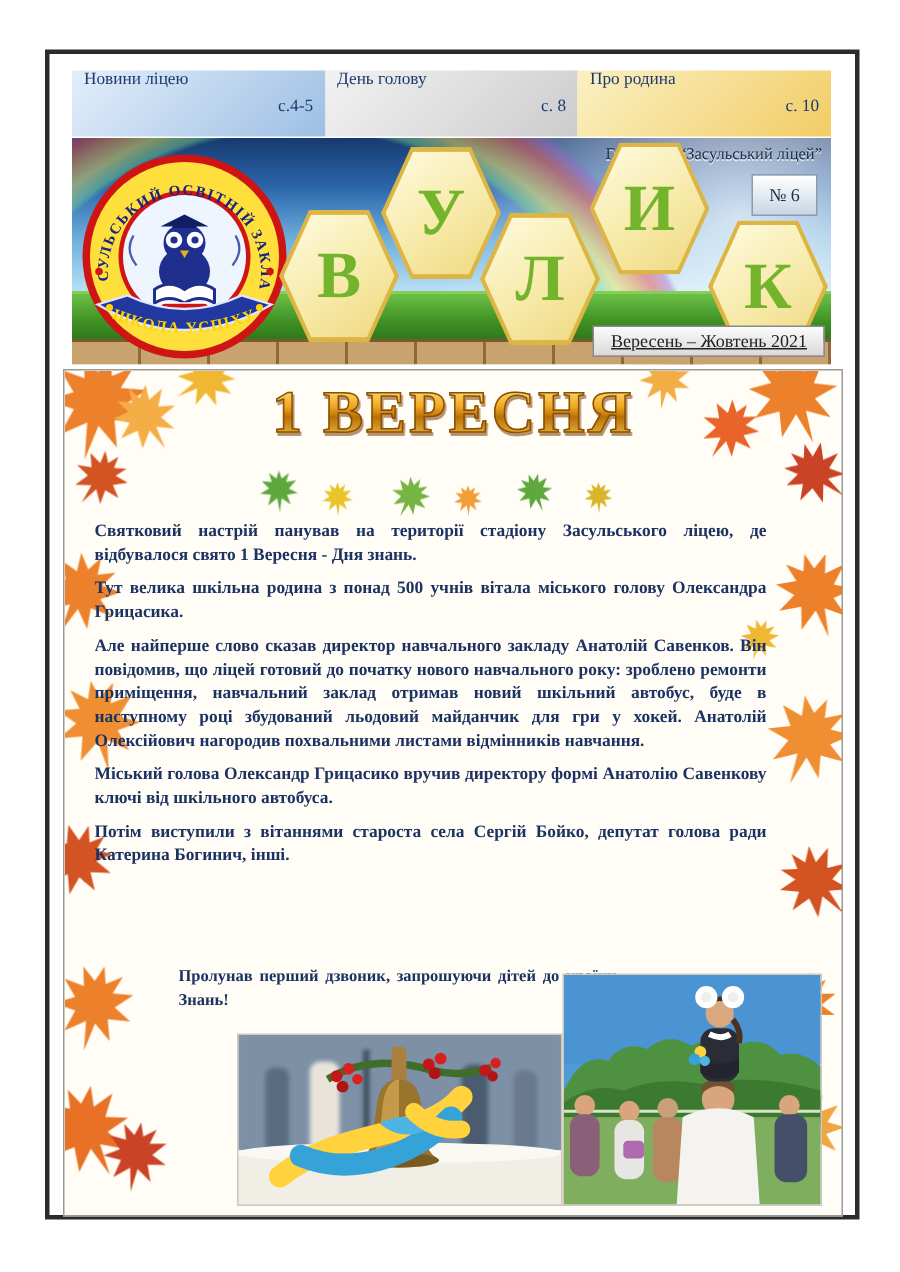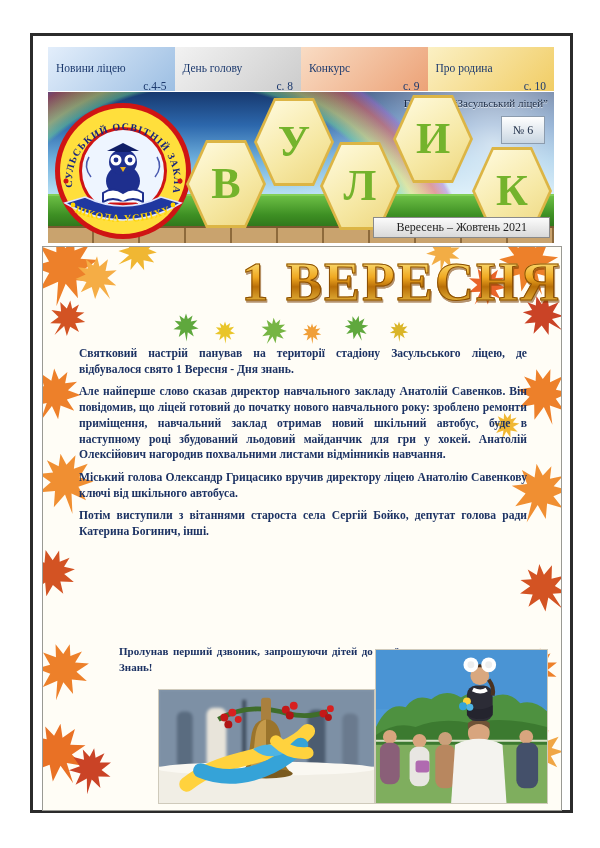--- a/index.html
+++ b/index.html
@@ -1,21 +1,21 @@
 <!DOCTYPE html>
 <html><head>
 <meta charset="utf-8">
 <style>
   html,body{margin:0;padding:0;width:600px;height:848px;background:#fff;
     font-family:"Liberation Serif",serif;-webkit-font-smoothing:antialiased;}
   .page-frame{position:absolute;left:30px;top:33px;width:537px;height:774px;
     border:3px solid #2b2b2b;background:#fff;}
   
   .nav-row{position:absolute;left:15px;top:11px;width:506px;height:44px;display:flex;}
-  .nav-cell{flex:1;padding:15px 8px 0 8px;box-sizing:border-box;color:#1d3a6e;}
+  .nav-cell{flex:1;padding:0 8px 0 8px;box-sizing:border-box;color:#1d3a6e;}
   .nav-cell .t{font-size:11.5px;}
   .nav-cell .p{font-size:11.5px;margin-top:6px;text-align:right;}
   .nav-c0{background:linear-gradient(135deg,#e3eefb,#9dbfe3);}
   .nav-c1{background:linear-gradient(135deg,#f2f2f2,#cccccc);}
   .nav-c2{background:linear-gradient(135deg,#f9dcc4,#eca277);}
   .nav-c3{background:linear-gradient(135deg,#fbf0c4,#f1cd65);}
   
   .banner{position:absolute;left:15px;top:56px;width:506px;height:151px;overflow:hidden;
     background:
       radial-gradient(circle at 30% 150%, transparent 55%, rgba(120,220,140,.45) 56%, rgba(240,230,90,.5) 58.5%, rgba(245,160,70,.5) 61%, rgba(235,80,70,.5) 63.5%, rgba(170,90,200,.4) 66%, transparent 67%),
@@ -25,43 +25,43 @@
     background:linear-gradient(to bottom,#6cbf45,#3d8f23 60%,#2f741b);
     border-top:2px solid #83cf58;}
   .wood{position:absolute;left:0;bottom:0;width:100%;height:15px;
     background:repeating-linear-gradient(90deg,#c9a36e 0 44px,#8d6a3c 44px 46px);
     border-top:2px solid #7a5a30;}
   .gazette{position:absolute;right:6px;top:5px;font-size:11px;color:#1c2c45;
     text-shadow:0 1px 0 rgba(255,255,255,.7);}
   .issue-box{position:absolute;right:9px;top:24px;width:42px;height:26px;
     background:linear-gradient(to bottom,#ffffff,#c9d6e2);border:1px solid #8c9cae;
     font-size:12px;color:#1c2c45;display:flex;align-items:center;justify-content:center;}
-  .date-box{position:absolute;right:4px;bottom:5px;padding:2px 22px;
+  .date-box{position:absolute;right:4px;bottom:5px;padding:2px 11px;
     background:linear-gradient(to bottom,#fbfbfb,#d9d9d9);border:1px solid #8a8a8a;
-    font-size:12px;color:#222;}
+    font-size:12px;color:#222;text-decoration:underline;}
   .hex{position:absolute;width:80px;height:88px;
     clip-path:polygon(25% 0,75% 0,100% 50%,75% 100%,25% 100%,0 50%);
     background:#dcb545;}
   .hex .in{position:absolute;left:3px;top:3px;right:3px;bottom:3px;
     clip-path:polygon(25% 0,75% 0,100% 50%,75% 100%,25% 100%,0 50%);
     background:linear-gradient(145deg,#fffbe0,#f6e8a4 60%,#eed77f);
     display:flex;align-items:center;justify-content:center;}
   .hex .ltr{font-size:44px;font-weight:bold;color:#74b32c;line-height:1;}
   
   .article{position:absolute;left:9px;top:210px;width:518px;height:563px;
     border:1px solid #9a9a94;background:#fffdf6;overflow:hidden;}
   .leaves-svg{position:absolute;left:0;top:0;width:518px;height:563px;z-index:1;pointer-events:none;}
-  .headline{position:absolute;left:0;top:4px;width:100%;text-align:right;z-index:2;
-    font-size:54px;font-weight:bold;letter-spacing:2px;
+  .headline{position:absolute;left:0;top:4px;width:100%;text-align:center;z-index:2;
+    font-size:40px;font-weight:bold;letter-spacing:2px;
     background:linear-gradient(to bottom,#fdeD8a 10%,#f2b javascript92b 40%,#c97d0e 60%,#f6cf4e 90%);
     }
   .headline span{background:linear-gradient(to bottom,#fdec8a 8%,#f0a922 42%,#b96f08 58%,#f6cf4e 95%);
     -webkit-background-clip:text;background-clip:text;color:transparent;
     -webkit-text-stroke:1px #8a4f05;filter:drop-shadow(1px 2px 0 rgba(120,60,0,.55));}
-  .body-text{position:absolute;left:36px;top:99px;width:448px;z-index:2;}
+  .body-text{position:absolute;left:20px;top:99px;width:448px;z-index:2;}
   .body-text p{margin:0 0 7px 0;font-size:11.6px;line-height:15.7px;font-weight:bold;
     color:#1c3263;text-align:justify;}
   .p-last{position:absolute;left:36px;top:397px;width:292px;z-index:2;
     font-size:11px;line-height:15.7px;font-weight:bold;color:#1c3263;text-align:justify;margin-left:40px;}
   .photo{position:absolute;z-index:2;border:1px solid #cfcabb;box-sizing:border-box;}
   .photo-bell{left:115px;top:442px;width:217px;height:115px;}
   .photo-girl{left:332px;top:402px;width:173px;height:155px;}
   .photo svg{display:block;width:100%;height:100%;}
 </style>
 </head>
@@ -70,24 +70,20 @@
 <div class="page-frame">
 
   <div class="nav-row">
     <div class="nav-cell nav-c0">
       <div class="t">Новини ліцею</div>
       <div class="p">с.4-5</div>
     </div>
     <div class="nav-cell nav-c1">
       <div class="t">День голову</div>
       <div class="p">с. 8</div>
-    </div>
-    <div class="nav-cell nav-c2">
-      <div class="t">Конкурс</div>
-      <div class="p">с. 9</div>
     </div>
     <div class="nav-cell nav-c3">
       <div class="t">Про родина</div>
       <div class="p">с. 10</div>
     </div>
   </div>
 
   <div class="banner">
     <div class="grass"></div>
     <div class="wood"></div>
@@ -197,22 +193,23 @@
         <use href="#maple" fill="#F0B429" transform="translate(448,165) scale(.3) rotate(20 50 50)"></use>
       </g>
     </svg>
 
     <div class="headline">
       <span>1 ВЕРЕСНЯ</span>
     </div>
 
     <div class="body-text">
       <p>Святковий настрій панував на території стадіону Засульського ліцею, де відбувалося свято 1 Вересня - Дня знань.</p>
+      <p>Тут велика шкільна родина з понад 500 учнів вітала міського голову Олександра Грицасика.</p>
       <p>Але найперше слово сказав директор навчального закладу Анатолій Савенков. Він повідомив, що ліцей готовий до початку нового навчального року: зроблено ремонти приміщення, навчальний заклад отримав новий шкільний автобус, буде в наступному році збудований льодовий майданчик для гри у хокей. Анатолій Олексійович нагородив похвальними листами відмінників навчання.</p>
-      <p>Міський голова Олександр Грицасико вручив директору ліцею Анатолію Савенкову ключі від шкільного автобуса.</p>
+      <p>Міський голова Олександр Грицасико вручив директору формі Анатолію Савенкову ключі від шкільного автобуса.</p>
       <p>Потім виступили з вітаннями староста села Сергій Бойко, депутат голова ради Катерина Богинич, інші.</p>
     </div>
     <div class="p-last">Пролунав перший дзвоник, запрошуючи дітей до країни Знань!</div>
 
     <div class="photo photo-bell">
       <svg viewBox="0 0 217 115" preserveAspectRatio="none">
         <rect width="217" height="115" fill="#8699ad"></rect>
         <g filter="blur(1.5px)">
           <rect width="217" height="80" fill="#7d90a5"></rect>
           <rect x="18" y="22" width="16" height="58" rx="6" fill="#5a6c80"></rect>

